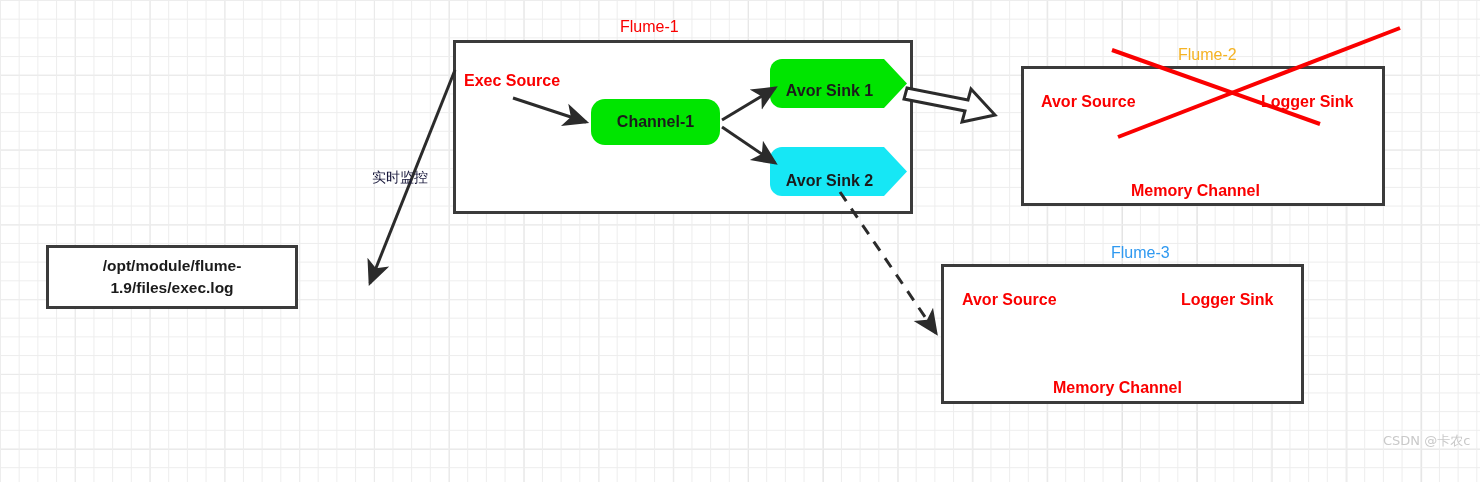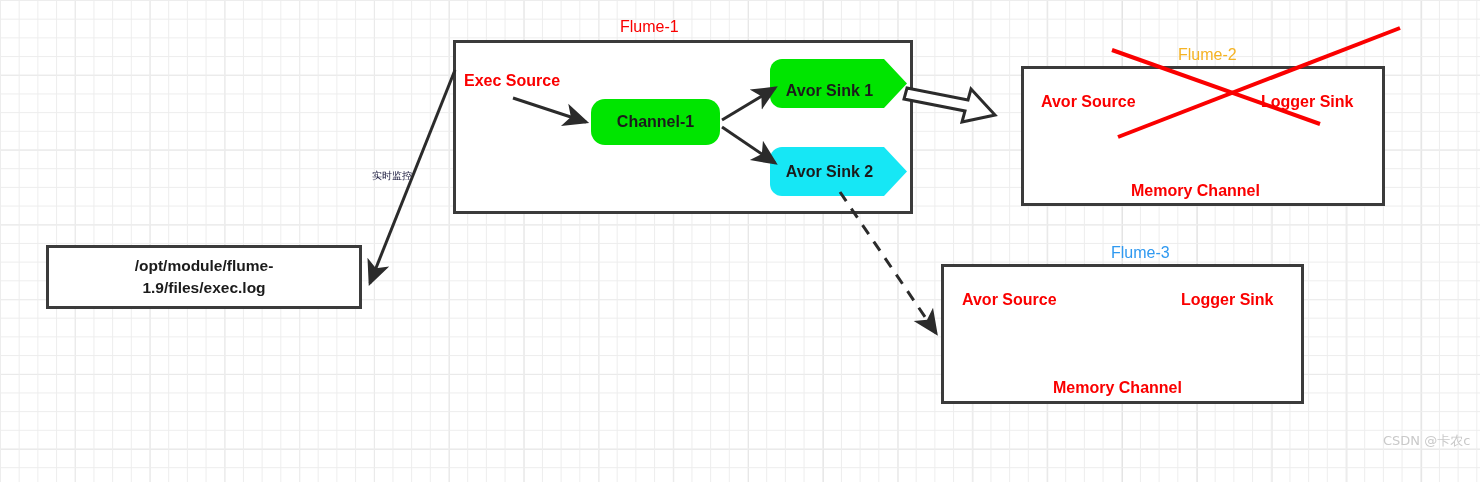--- a/index.html
+++ b/index.html
@@ -90,21 +90,21 @@
     position: absolute;
     left: 0; top: 0; right: 0; bottom: 0;
   }
   .sink-shape span.sink-text {
     position: relative;
     z-index: 2;
   }
   .cn-label {
     position: absolute;
     color: #16163a;
-    font-size: 10px;
+    font-size: 14px;
     font-family: "DejaVu Sans", sans-serif;
     white-space: nowrap;
   }
   .watermark {
     position: absolute;
     color: #c9c9c9;
     font-size: 13px;
     font-family: "DejaVu Sans", sans-serif;
     white-space: nowrap;
   }
@@ -122,40 +122,40 @@
     <span>Channel-1</span>
   </div>
 
   <div class="sink-shape" style="left:770px; top:59px; width:137px; height:64px;">
     <svg class="sink-bg" viewBox="0 0 137 49" preserveAspectRatio="none">
       <path d="M 12 0 L 114 0 L 137 24.5 L 114 49 L 12 49 A 12 12 0 0 1 0 37 L 0 12 A 12 12 0 0 1 12 0 Z" fill="#00e500"></path>
     </svg>
     <span class="sink-text">Avor Sink 1</span>
   </div>
 
-  <div class="sink-shape" style="left:770px; top:147px; width:137px; height:49px;text-align:center;">
+  <div class="sink-shape" style="left:770px; top:147px; width:137px; height:67px;text-align:center;">
     <svg class="sink-bg" viewBox="0 0 137 49" preserveAspectRatio="none">
       <path d="M 12 0 L 114 0 L 137 24.5 L 114 49 L 12 49 A 12 12 0 0 1 0 37 L 0 12 A 12 12 0 0 1 12 0 Z" fill="#16e7f5"></path>
     </svg>
     <span class="sink-text">Avor Sink 2</span>
   </div>
 
   <div class="agent-box" style="left:1021px; top:66px; width:364px; height:140px;"></div>
   <div class="agent-title" style="left:1178px; top:46px; color:#f5b324;">Flume-2</div>
   <div class="inner-label" style="left:1041px; top:93px;">Avor Source</div>
   <div class="inner-label" style="left:1261px; top:93px;">Logger Sink</div>
   <div class="inner-label" style="left:1131px; top:182px;">Memory Channel</div>
 
   <div class="agent-box" style="left:941px; top:264px; width:363px; height:140px;"></div>
   <div class="agent-title" style="left:1095px; top:244px; color:#2f99f0;margin-left:16px;">Flume-3</div>
   <div class="inner-label" style="left:962px; top:291px;">Avor Source</div>
   <div class="inner-label" style="left:1181px; top:291px;">Logger Sink</div>
   <div class="inner-label" style="left:1053px; top:379px;">Memory Channel</div>
 
-  <div class="file-box" style="left:46px; top:245px; width:316px; height:64px;">
+  <div class="file-box" style="left:46px; top:245px; width:252px; height:64px;">
     <div>
       <span>/opt/module/flume-</span><br>
       <span>1.9/files/exec.log</span>
     </div>
   </div>
 
   <svg class="svg-layer">
     <defs>
       <marker id="arrowSolid" markerWidth="9" markerHeight="9" refX="7.5" refY="4.5" orient="auto" markerUnits="strokeWidth">
         <path d="M 0 0.6 L 8.6 4.5 L 0 8.4 L 2.2 4.5 Z" fill="#2b2b2b"></path>

